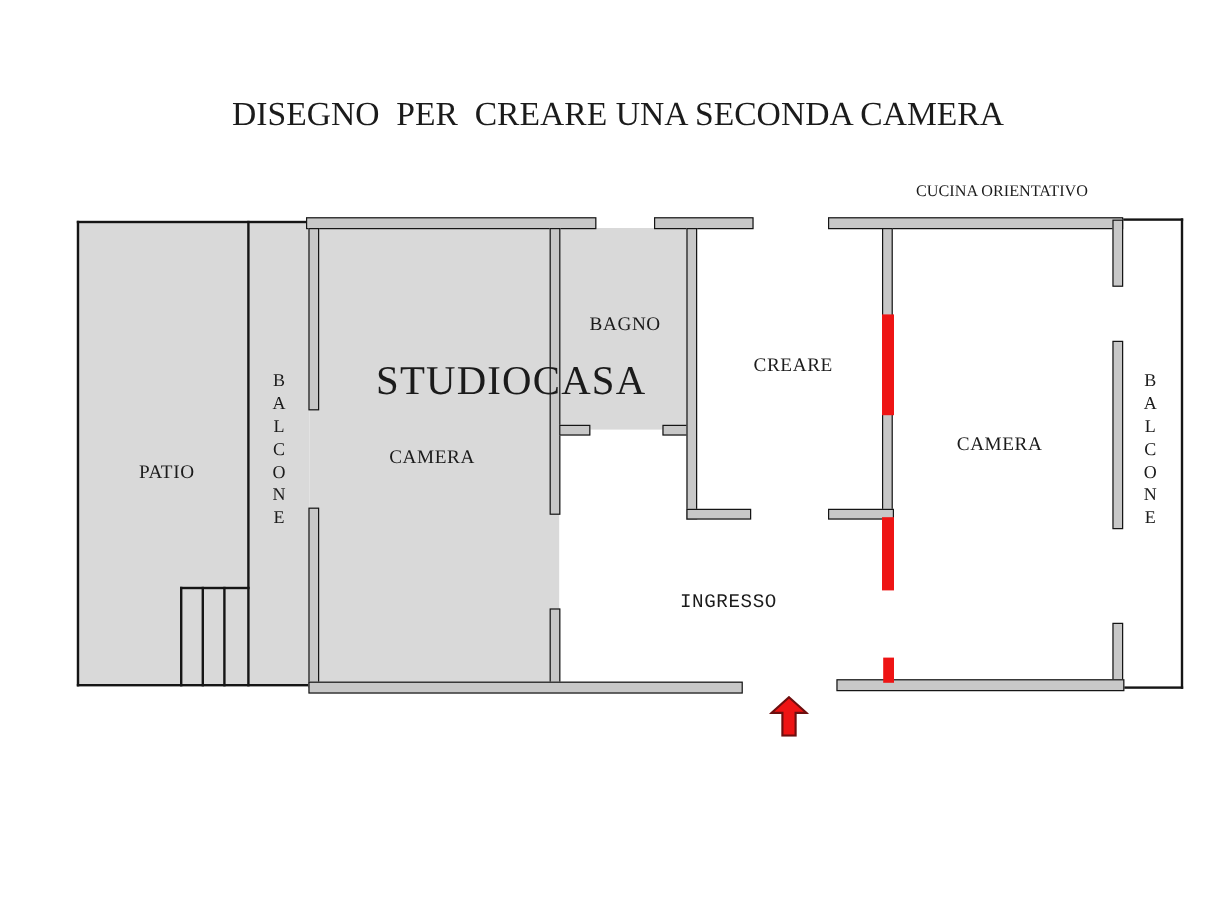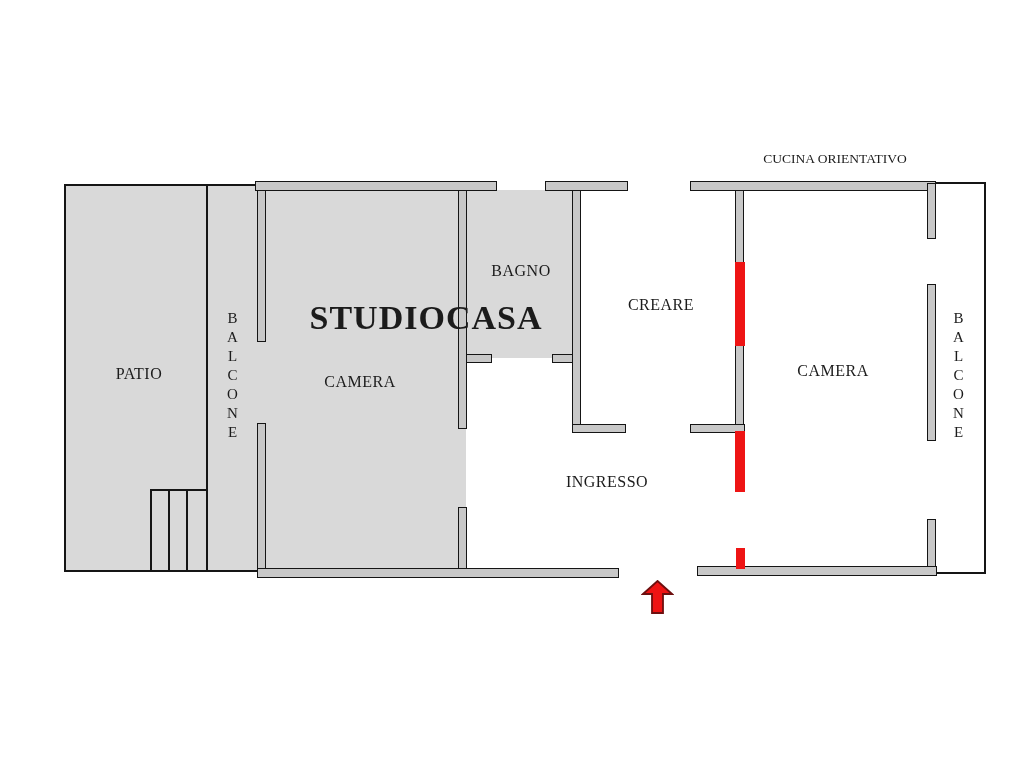--- a/index.html
+++ b/index.html
@@ -30,28 +30,29 @@
     font-size:15px;letter-spacing:3px;color:var(--text);line-height:1;
   }
   .title{
     position:absolute;left:515px;top:80px;transform:translateX(-50%);
     font-size:28px;white-space:pre;color:var(--text);
   }
   .subtitle{
     position:absolute;left:835px;top:151px;transform:translateX(-50%);
     font-size:13.5px;white-space:nowrap;color:var(--text);
   }
-  .watermark{font-size:34px;letter-spacing:1px;font-weight:bold;}
+  .watermark{font-size:34px;letter-spacing:1px;}
   .arrow{position:absolute;left:641px;top:580px;width:33px;height:34px;}
 </style>
 </head>
 <body>
 
 <div class="stage">
 
+  <div class="title">DISEGNO  PER  CREARE UNA SECONDA CAMERA</div>
   <div class="subtitle">CUCINA ORIENTATIVO</div>
 
   <div class="fill" style="left:64px;top:185px;width:194px;height:386px;"></div>
   <div class="fill" style="left:258px;top:185px;width:208px;height:389px;"></div>
   <div class="fill" style="left:466px;top:190px;width:107px;height:168px;"></div>
 
   <div class="tline" style="left:64px;top:184px;width:194px;height:2px;"></div>
   <div class="tline" style="left:64px;top:184px;width:2px;height:388px;"></div>
   <div class="tline" style="left:64px;top:570px;width:194px;height:2px;"></div>
   <div class="tline" style="left:206px;top:184px;width:2px;height:388px;"></div>
@@ -87,27 +88,27 @@
   <div class="wall" style="left:927px;top:284px;width:9px;height:157px;"></div>
   <div class="wall" style="left:927px;top:519px;width:9px;height:56px;"></div>
 
   <div class="wall" style="left:257px;top:568px;width:362px;height:10px;"></div>
   <div class="wall" style="left:697px;top:566px;width:240px;height:10px;"></div>
 
   <div class="red" style="left:735px;top:262px;width:10px;height:84px;"></div>
   <div class="red" style="left:735px;top:431px;width:10px;height:61px;"></div>
   <div class="red" style="left:736px;top:548px;width:9px;height:21px;"></div>
 
-  <div class="lbl" style="left:139px;top:374px;">PATIO</div>
+  <div class="lbl" style="left:139px;top:394px;">PATIO</div>
   <div class="vlbl" style="left:232px;top:310px;">BALCONE</div>
   <div class="lbl" style="left:360px;top:382px;">CAMERA</div>
   <div class="lbl watermark" style="left:426px;top:318px;">STUDIOCASA</div>
   <div class="lbl" style="left:521px;top:271px;">BAGNO</div>
   <div class="lbl" style="left:661px;top:305px;">CREARE</div>
-  <div class="lbl" style="left:607px;top:482px;">INGRESSO</div>
+  <div class="lbl" style="left:607px;top:502px;font-family:Liberation Mono, monospace;">INGRESSO</div>
   <div class="lbl" style="left:833px;top:371px;">CAMERA</div>
   <div class="vlbl" style="left:958px;top:310px;">BALCONE</div>
 
   <svg class="arrow" viewBox="0 0 33 34">
     <polygon points="16.5,1 31,14 22,14 22,33 11,33 11,14 2,14" style="fill:var(--red);stroke:#6e0f0f;stroke-width:1.8;stroke-linejoin:miter;"></polygon>
   </svg>
 
 </div>
 
 </body></html>

